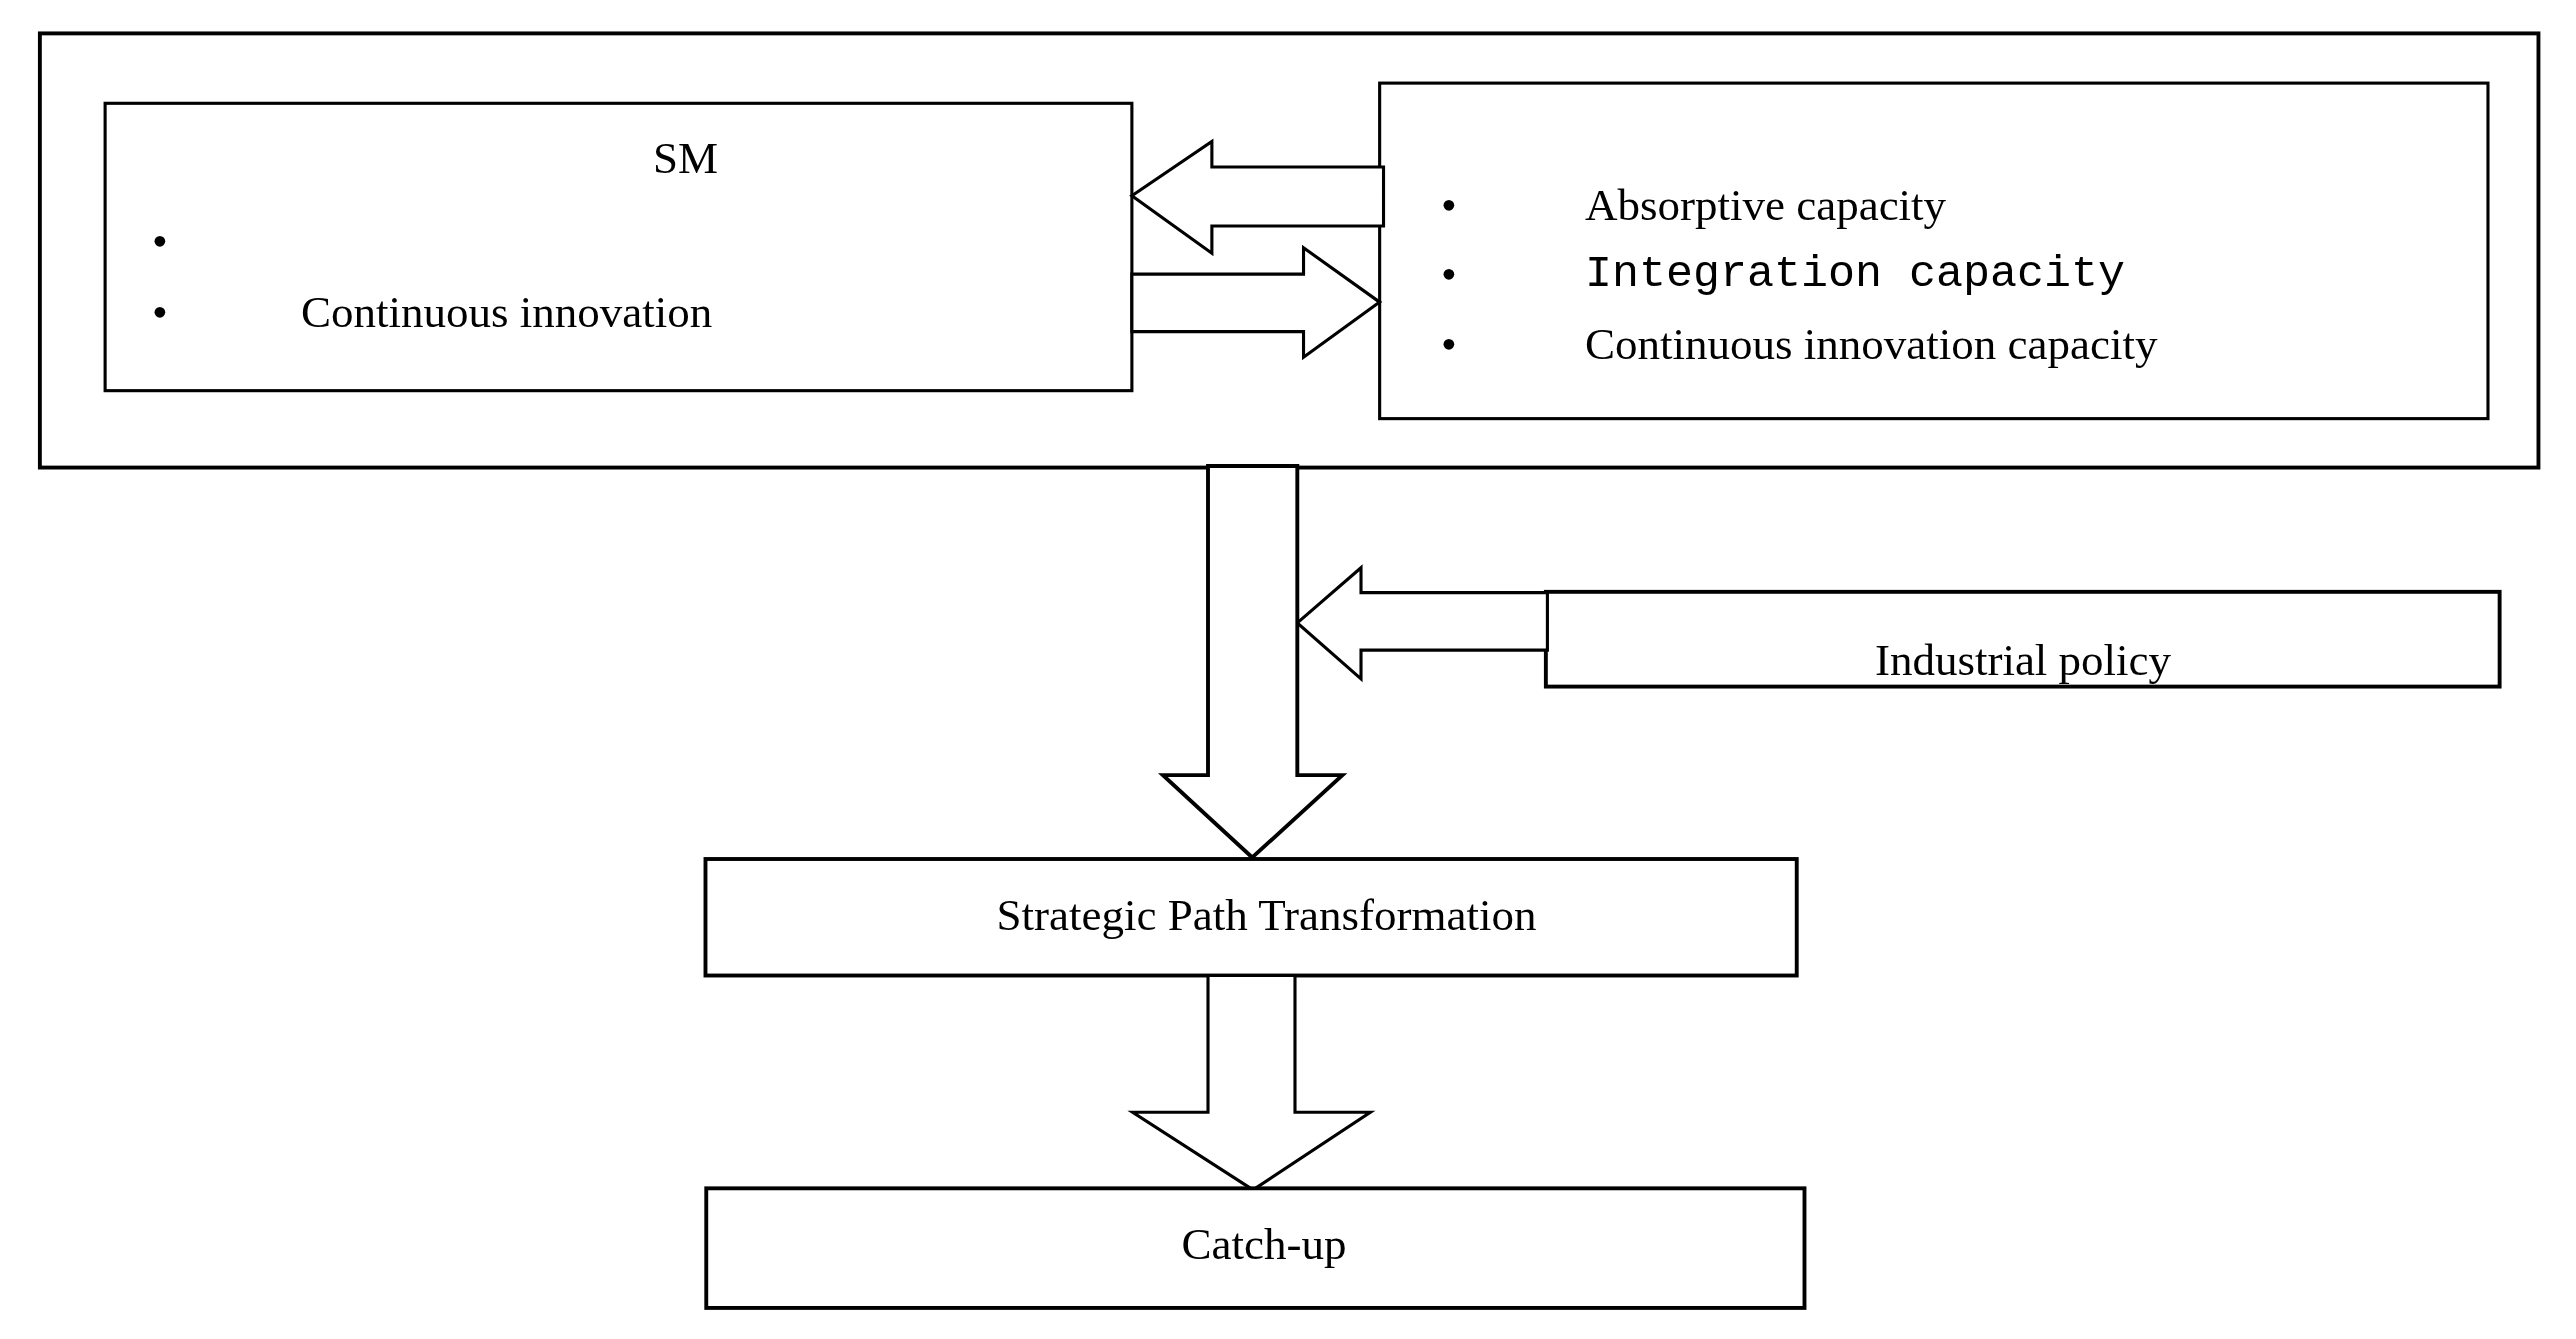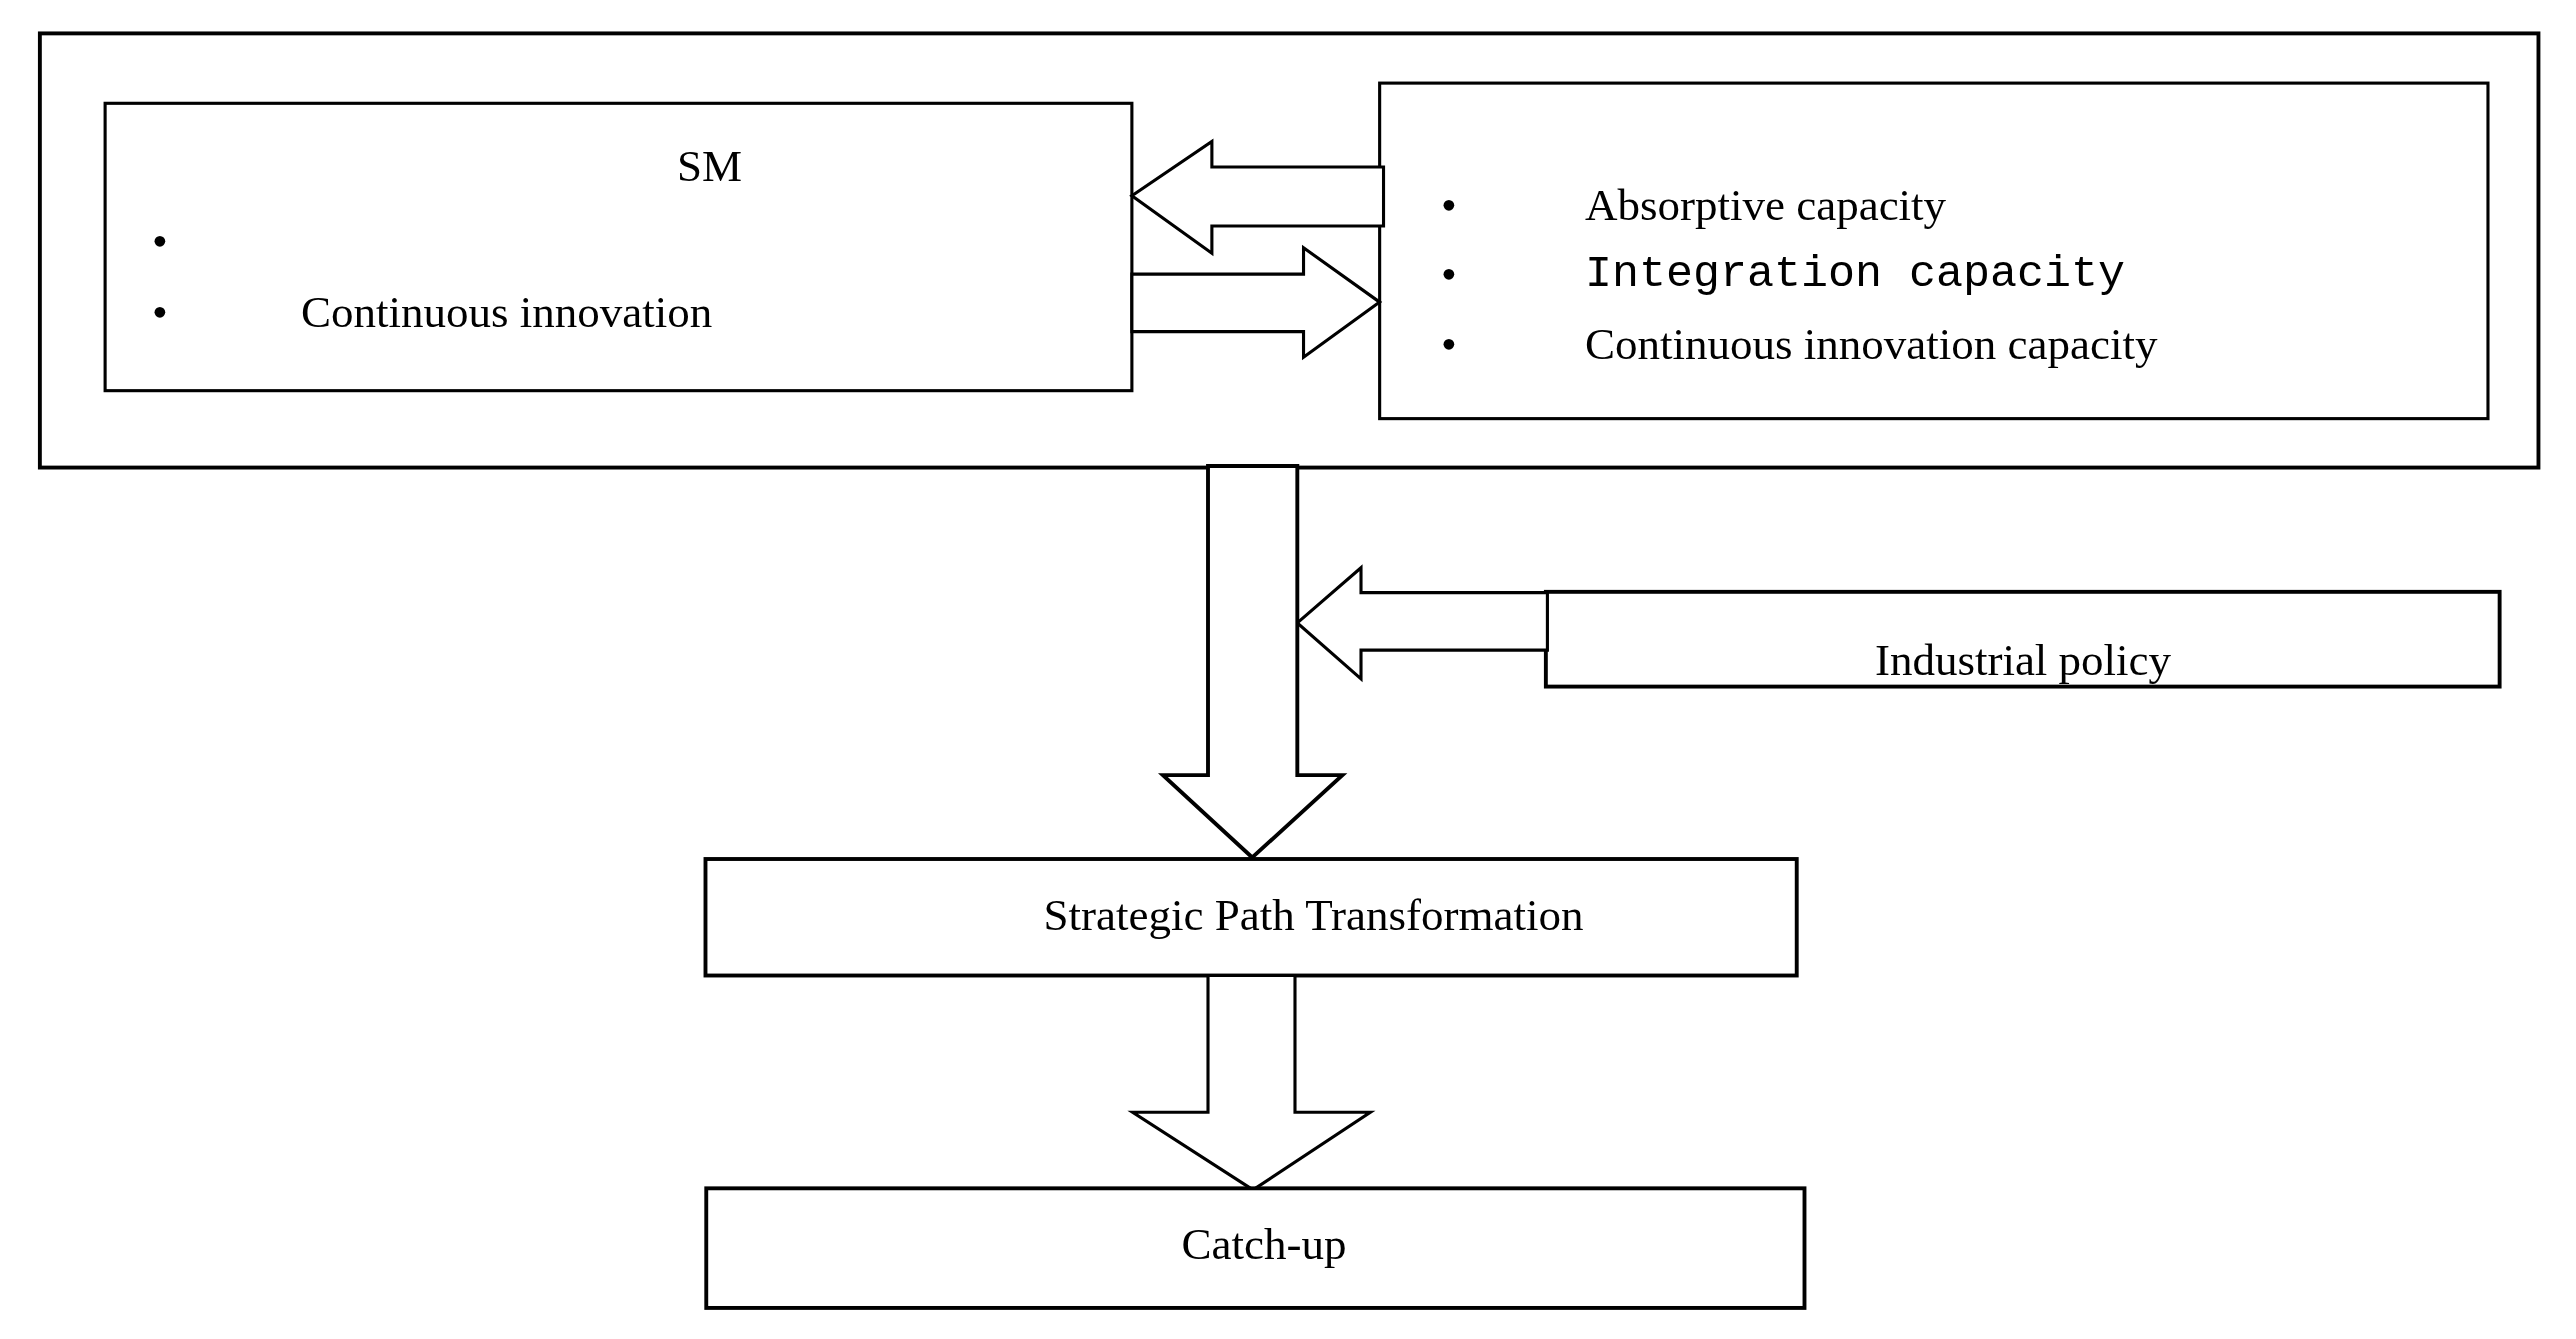--- a/index.html
+++ b/index.html
@@ -72,37 +72,37 @@
 
     <polygon points="1612,1104 1497,998 1555,998 1555,600 1670,600 1670,998 1728,998" fill="#ffffff" stroke="#000000" stroke-width="5" stroke-linejoin="miter"></polygon>
 
     <rect x="908" y="1106" width="1405" height="150" fill="#ffffff" stroke="#000000" stroke-width="5"></rect>
 
     <polygon points="1613,1532 1458,1432 1555,1432 1555,1256 1667,1256 1667,1432 1764,1432" fill="#ffffff" stroke="#000000" stroke-width="4" stroke-linejoin="miter"></polygon>
 
     <rect x="909" y="1530" width="1414" height="154" fill="#ffffff" stroke="#000000" stroke-width="5"></rect>
   </svg>
 
-  <div class="txt box-title" style="left:105px; top:144px; width:1161px;margin-left:24px;">SM</div>
+  <div class="txt box-title" style="left:105px; top:136px; width:1161px;">SM</div>
 
   <div class="bullet-mark" style="left:152px; top:219px;">•</div>
 
   <div class="bullet-mark" style="left:152px; top:290px;">•</div>
   <div class="txt bullet-line" style="left:301px; top:290px;">Continuous innovation</div>
 
 
   <div class="bullet-mark" style="left:1441px; top:183px;">•</div>
   <div class="txt bullet-line" style="left:1585px; top:183px;">Absorptive capacity</div>
 
   <div class="bullet-mark" style="left:1441px; top:252px;">•</div>
   <div class="txt bullet-line" style="left:1585px; top:252px;font-family:Liberation Mono, monospace;">Integration capacity</div>
 
   <div class="bullet-mark" style="left:1441px; top:322px;">•</div>
   <div class="txt bullet-line" style="left:1585px; top:322px;">Continuous innovation capacity</div>
 
   <div class="txt plain-label" style="left:1546px; top:638px; width:954px;">Industrial policy</div>
 
-  <div class="txt plain-label" style="left:724px; top:893px; width:1091px;padding-left:44px;">Strategic Path Transformation</div>
+  <div class="txt plain-label" style="left:677px; top:893px; width:1091px;padding-left:44px;">Strategic Path Transformation</div>
 
   <div class="txt plain-label" style="left:706px; top:1222px; width:1098px;padding-left:9px;">Catch-up</div>
 
 </div>
 
 
 </body></html>

